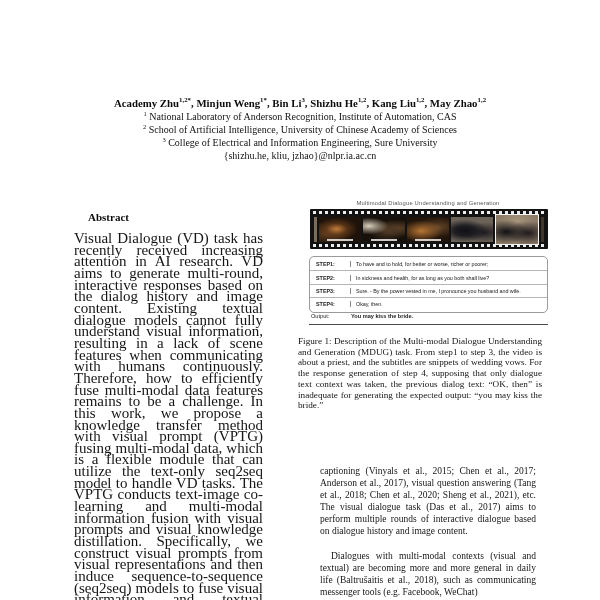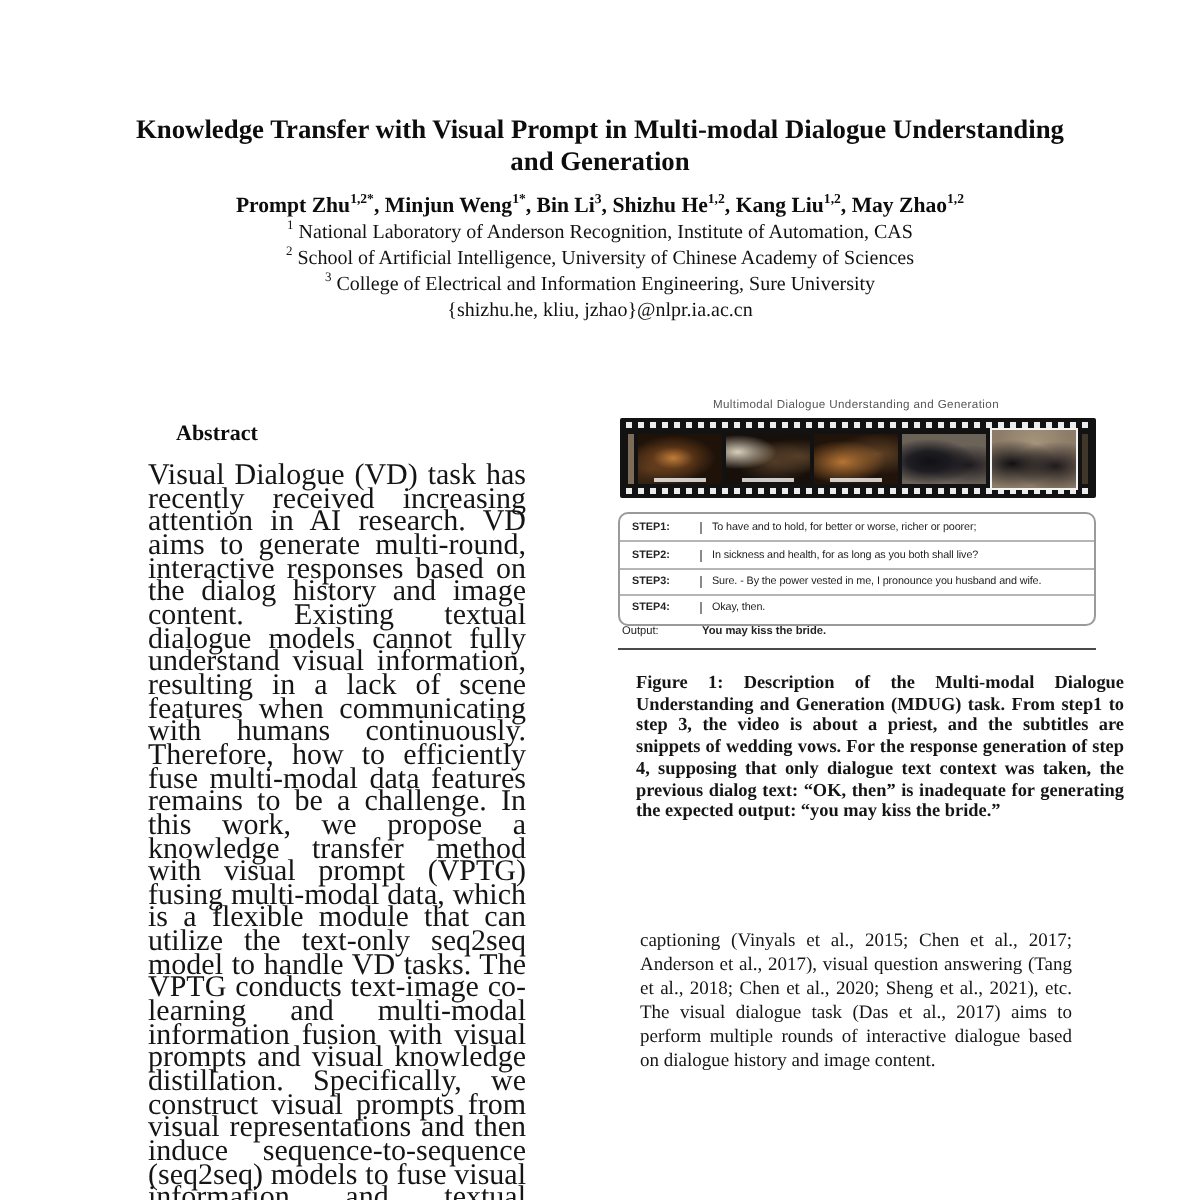--- a/index.html
+++ b/index.html
@@ -96,42 +96,41 @@
   .output-row{
     position:absolute;top:313px;left:309px;width:239px;box-sizing:border-box;
     display:flex;align-items:flex-start;
     border-bottom:1.3px solid #4a4a4a;padding-bottom:5px;
   }
   .output-label{flex:0 0 40px;padding-left:2px;
     font-family:"Liberation Sans",sans-serif;font-size:5.6px;color:#222;}
   .output-text{flex:1;font-family:"Liberation Sans",sans-serif;font-size:5.6px;
     font-weight:bold;color:#222;}
   .fig-caption{
-    position:absolute;top:336px;left:318px;width:244px;
+    position:absolute;top:336px;left:298px;width:244px;
     font-size:9.2px;line-height:10.7px;text-align:justify;
-    hyphens:auto;-webkit-hyphens:auto;color:#151515;font-weight:bold;
+    hyphens:auto;-webkit-hyphens:auto;color:#151515;
   }
   
   .right-body{
     position:absolute;top:452px;left:306px;width:244px;
     font-size:9.5px;line-height:11.9px;text-align:justify;
     hyphens:auto;-webkit-hyphens:auto;color:#151515;
   }
   .right-body p{margin:14px;}
   .right-body p.indent{text-indent:11px;}
 </style>
 </head>
 <body>
 
 <div class="page">
 
-  <div class="title">Knowledge Transfer with Visual Prompt in Multi-modal Dialogue Understanding and Generation</div>
 
   <div class="authors">
-    <span><span>Prompt Zhu</span><sup>1,2*</sup><span>, </span></span><span><span>Minjun Weng</span><sup>1*</sup><span>, </span></span><span><span>Bin Li</span><sup>3</sup><span>, </span></span><span><span>Shizhu He</span><sup>1,2</sup><span>, </span></span><span><span>Kang Liu</span><sup>1,2</sup><span>, </span></span><span><span>May Zhao</span><sup>1,2</sup><span></span></span>
+    <span><span>Academy Zhu</span><sup>1,2*</sup><span>, </span></span><span><span>Minjun Weng</span><sup>1*</sup><span>, </span></span><span><span>Bin Li</span><sup>3</sup><span>, </span></span><span><span>Shizhu He</span><sup>1,2</sup><span>, </span></span><span><span>Kang Liu</span><sup>1,2</sup><span>, </span></span><span><span>May Zhao</span><sup>1,2</sup><span></span></span>
   </div>
 
   <div class="affils">
     <div><sup>1</sup><span> National Laboratory of Anderson Recognition, Institute of Automation, CAS</span></div>
     <div><sup>2</sup><span> School of Artificial Intelligence, University of Chinese Academy of Sciences</span></div>
     <div><sup>3</sup><span> College of Electrical and Information Engineering, Sure University</span></div>
   </div>
 
   <div class="emails">
     <div>{shizhu.he, kliu, jzhao}@nlpr.ia.ac.cn</div>
@@ -181,15 +180,16 @@
 
   <div class="output-row">
     <div class="output-label">Output:</div>
     <div class="output-text">You may kiss the bride.</div>
   </div>
 
   <div class="fig-caption">Figure 1: Description of the Multi-modal Dialogue Understanding and Generation (MDUG) task. From step1 to step 3, the video is about a priest, and the subtitles are snippets of wedding vows. For the response generation of step 4, supposing that only dialogue text context was taken, the previous dialog text: “OK, then” is inadequate for generating the expected output: “you may kiss the bride.”</div>
 
   <div class="right-body">
     <p>captioning (Vinyals et al., 2015; Chen et al., 2017; Anderson et al., 2017), visual question answering (Tang et al., 2018; Chen et al., 2020; Sheng et al., 2021), etc. The visual dialogue task (Das et al., 2017) aims to perform multiple rounds of interactive dialogue based on dialogue history and image content.</p>
+    <p class="indent">Dialogues with multi-modal contexts (visual and textual) are becoming more and more general in daily life (Baltrušaitis et al., 2018), such as communicating messenger tools (e.g. Facebook, WeChat)</p>
   </div>
 
 </div>
 
 </body></html>

